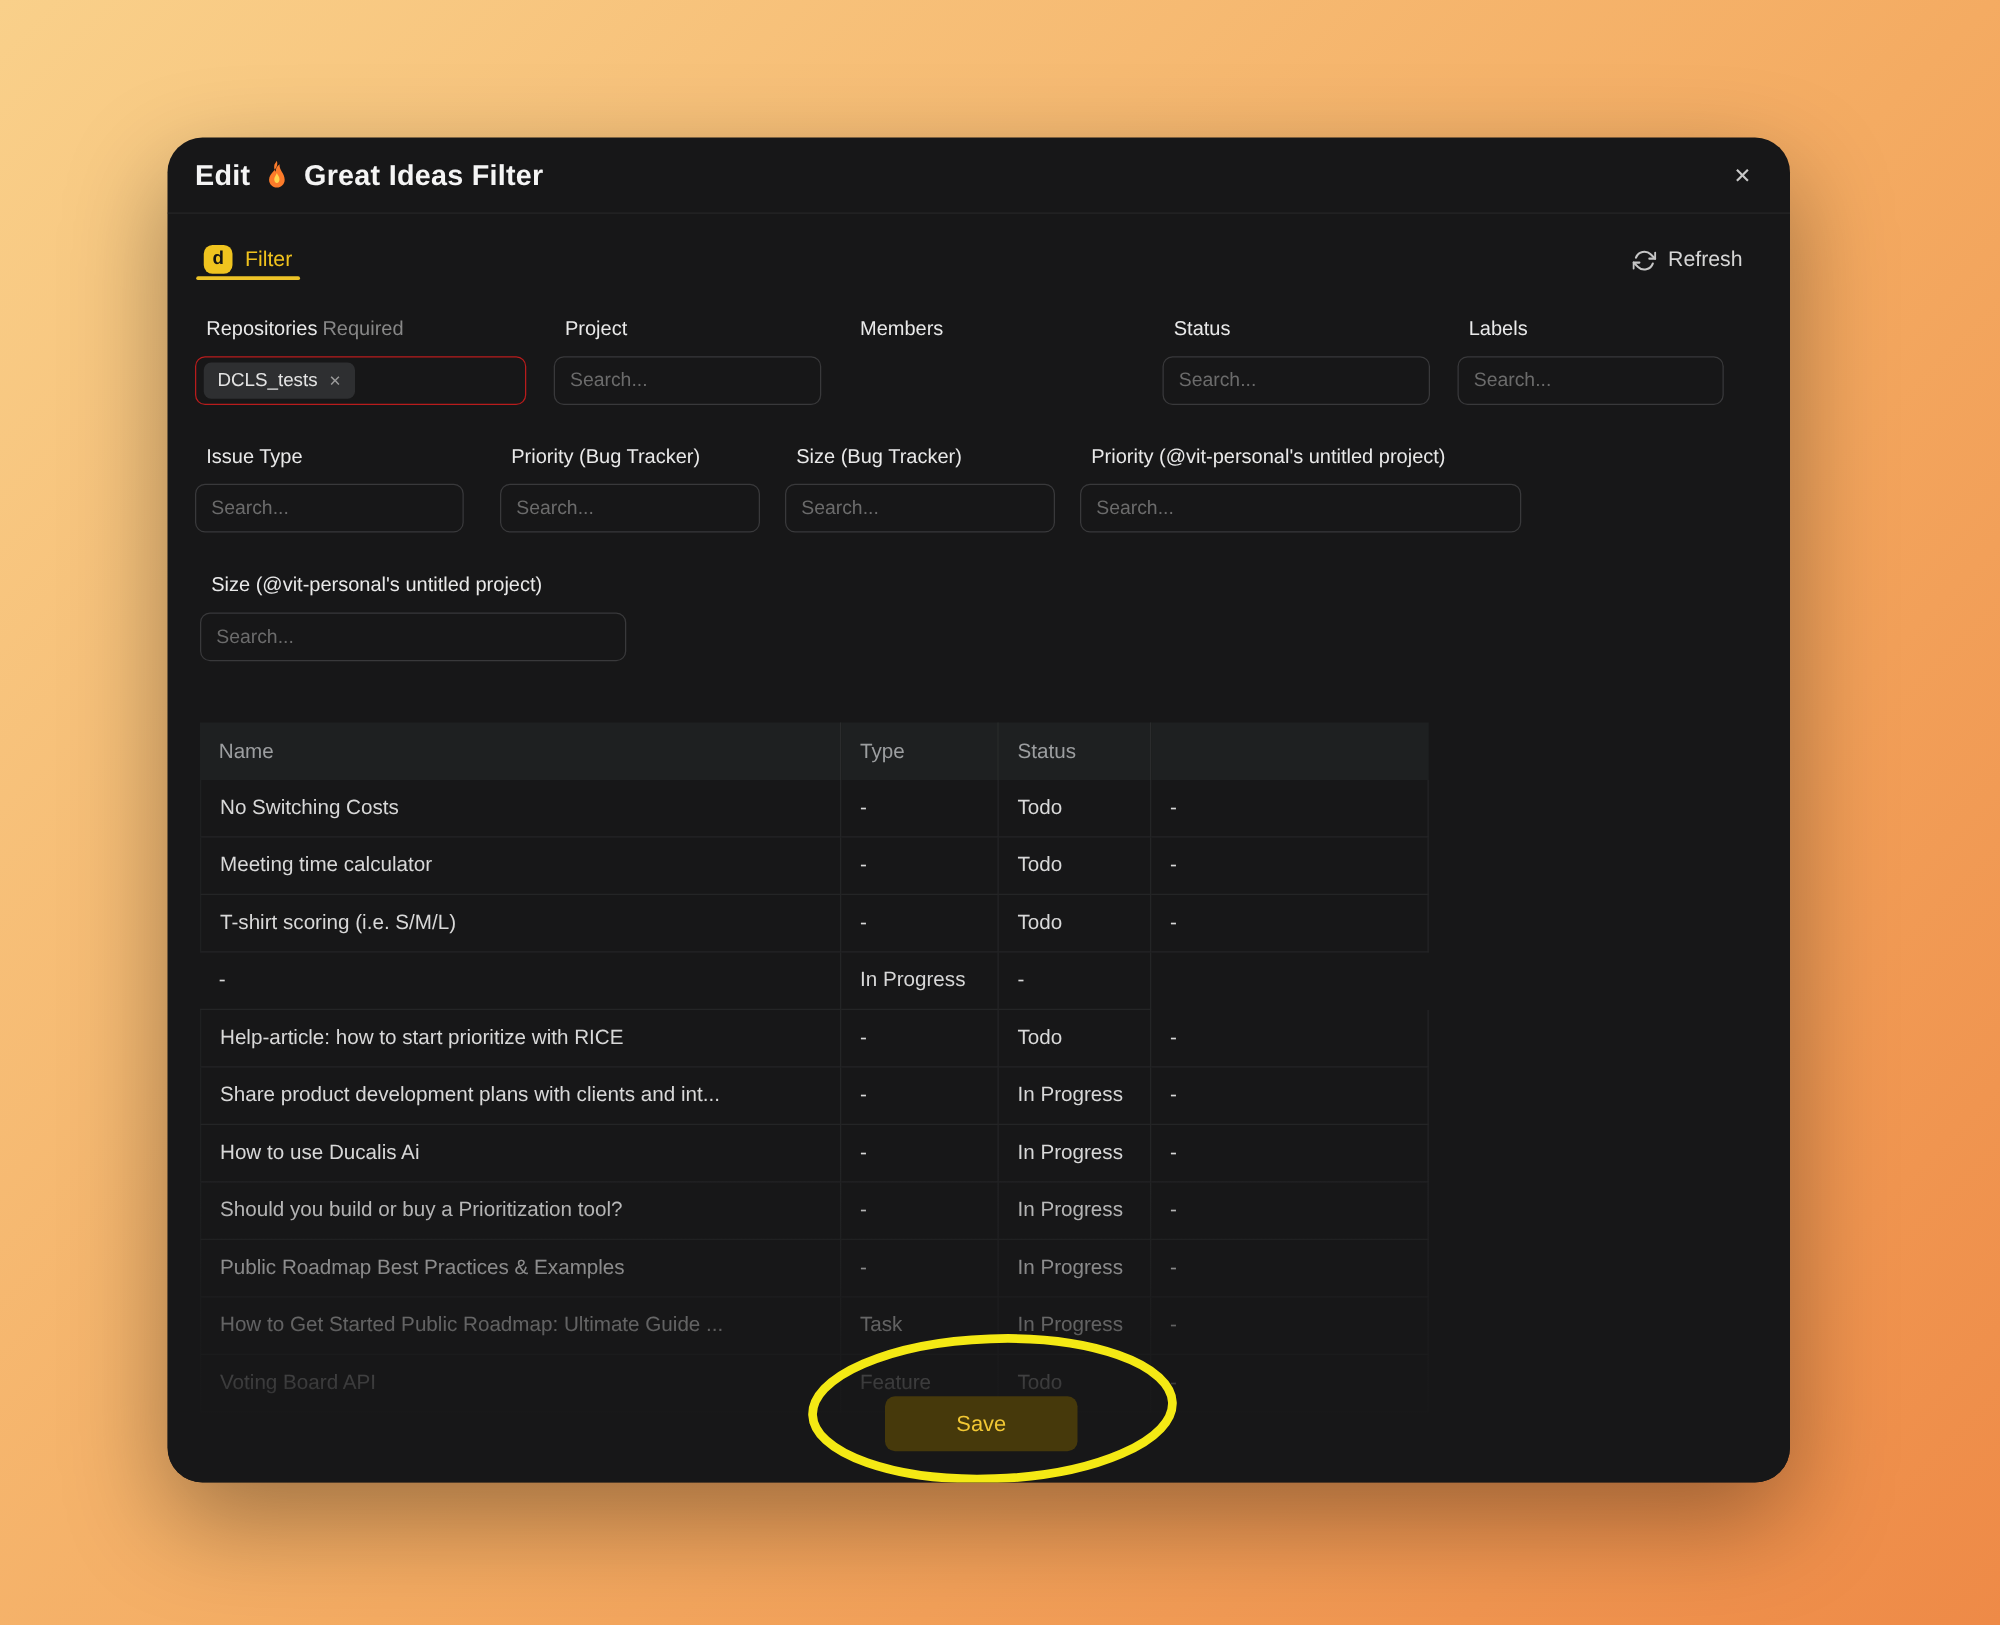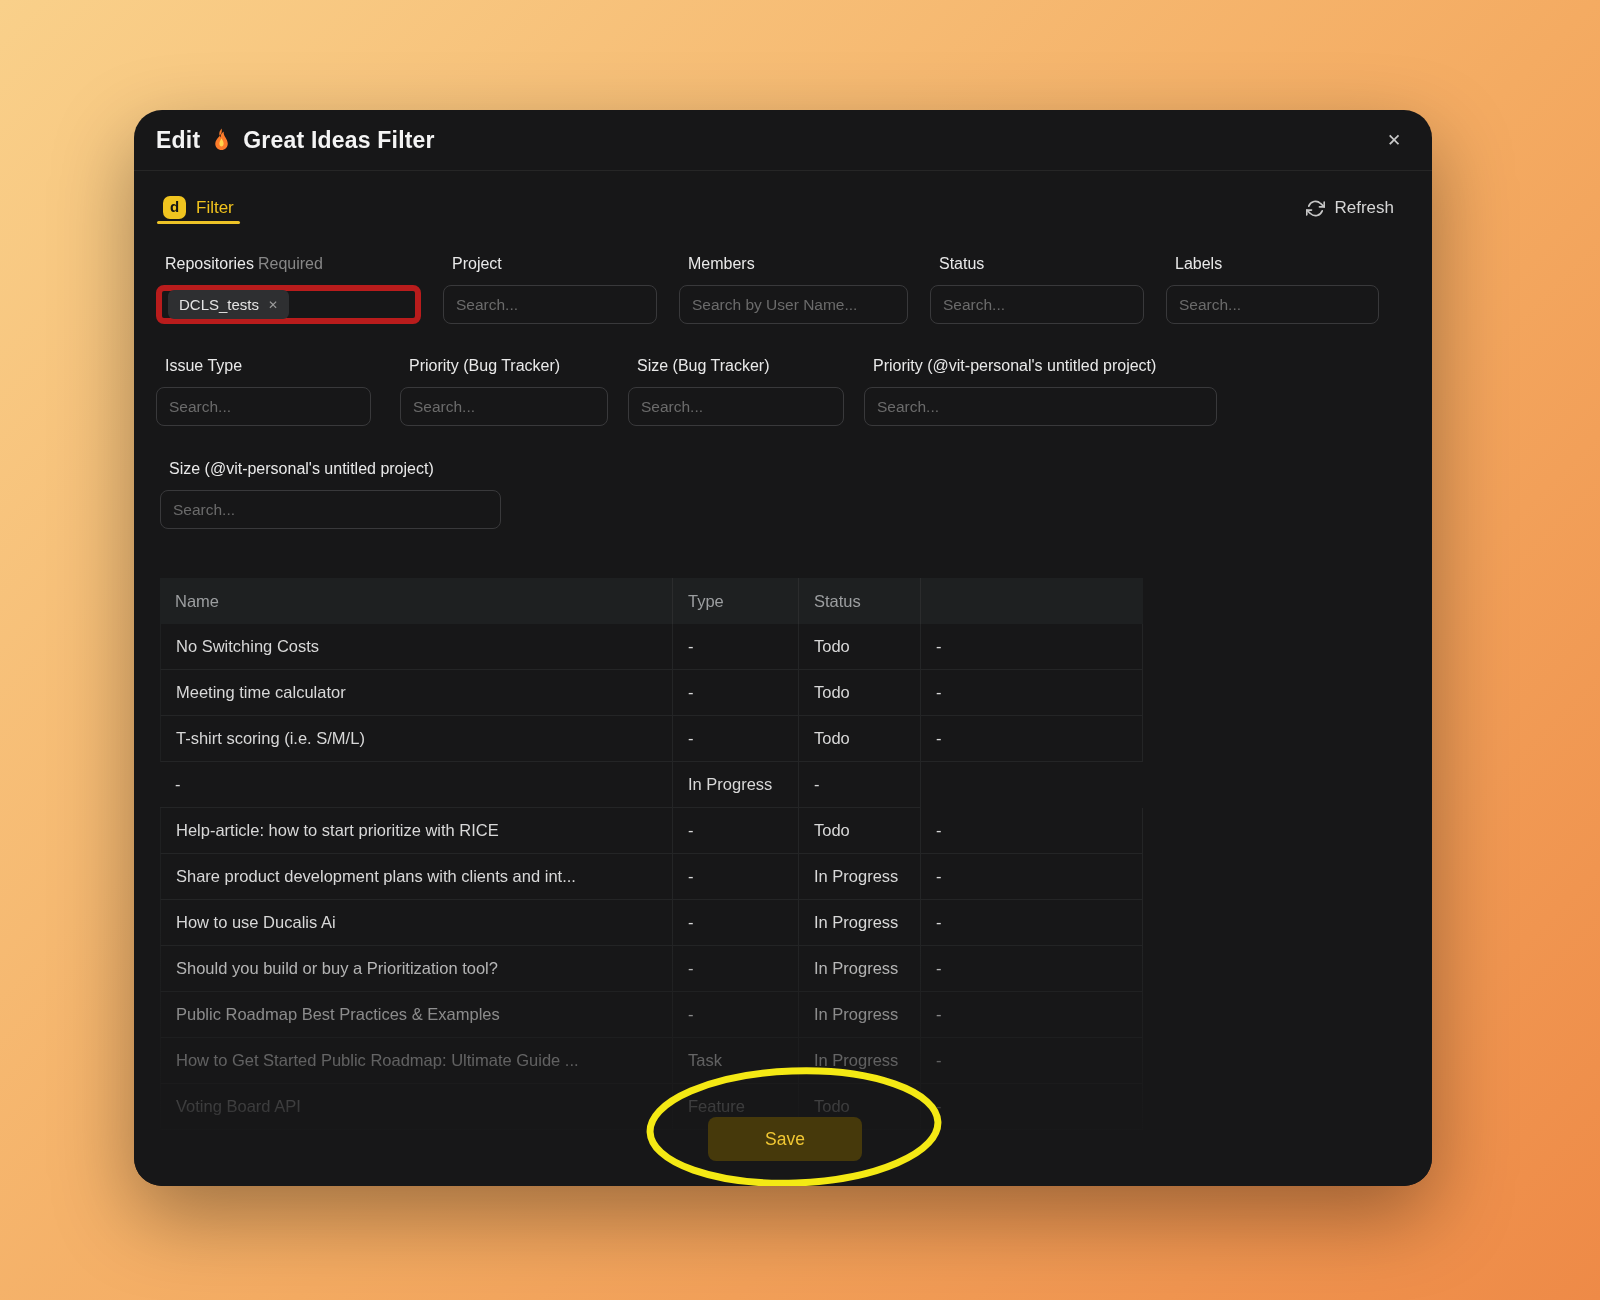--- a/index.html
+++ b/index.html
@@ -60,21 +60,21 @@
   .required{color:#878787;margin-left:4px;}
   .search-input{
     box-sizing:border-box;width:100%;height:39px;
     background:transparent;border:1px solid #39393b;border-radius:8px;
     padding:0 12px;color:#dddddd;font-size:15.5px;outline:none;
     font-family:"Liberation Sans","DejaVu Sans",sans-serif;
   }
   .search-input::placeholder{color:#6b6b6b;}
   .chip-box{
     box-sizing:border-box;width:100%;height:39px;
-    border:6px solid #b91c1c;border-radius:8px;
+    border:1px solid #b91c1c;border-radius:8px;
     display:flex;align-items:center;padding:0 6px;
   }
   .chip{
     background:#2e2f31;border-radius:6px;height:29px;
     display:inline-flex;align-items:center;gap:9px;padding:0 11px;
     color:#e4e4e4;font-size:15px;
   }
   .chip-x{color:#9b9b9b;font-size:12px;cursor:pointer;}
 
   .table{position:absolute;left:26px;top:468px;width:1246px;}
@@ -155,21 +155,20 @@
       </div>
     </div>
 
     <div class="field" style="left:309px;top:145px;width:214px;">
       <div class="field-label">Project</div>
       <input class="search-input" placeholder="Search..." style="">
     </div>
 
     <div class="field" style="left:545px;top:145px;width:229px;">
       <div class="field-label">Members</div>
-      <input class="search-input" placeholder="Search by User Name..." style="">
     </div>
 
     <div class="field" style="left:796px;top:145px;width:214px;">
       <div class="field-label">Status</div>
       <input class="search-input" placeholder="Search..." style="">
     </div>
 
     <div class="field" style="left:1032px;top:145px;width:213px;">
       <div class="field-label">Labels</div>
       <input class="search-input" placeholder="Search..." style="">

